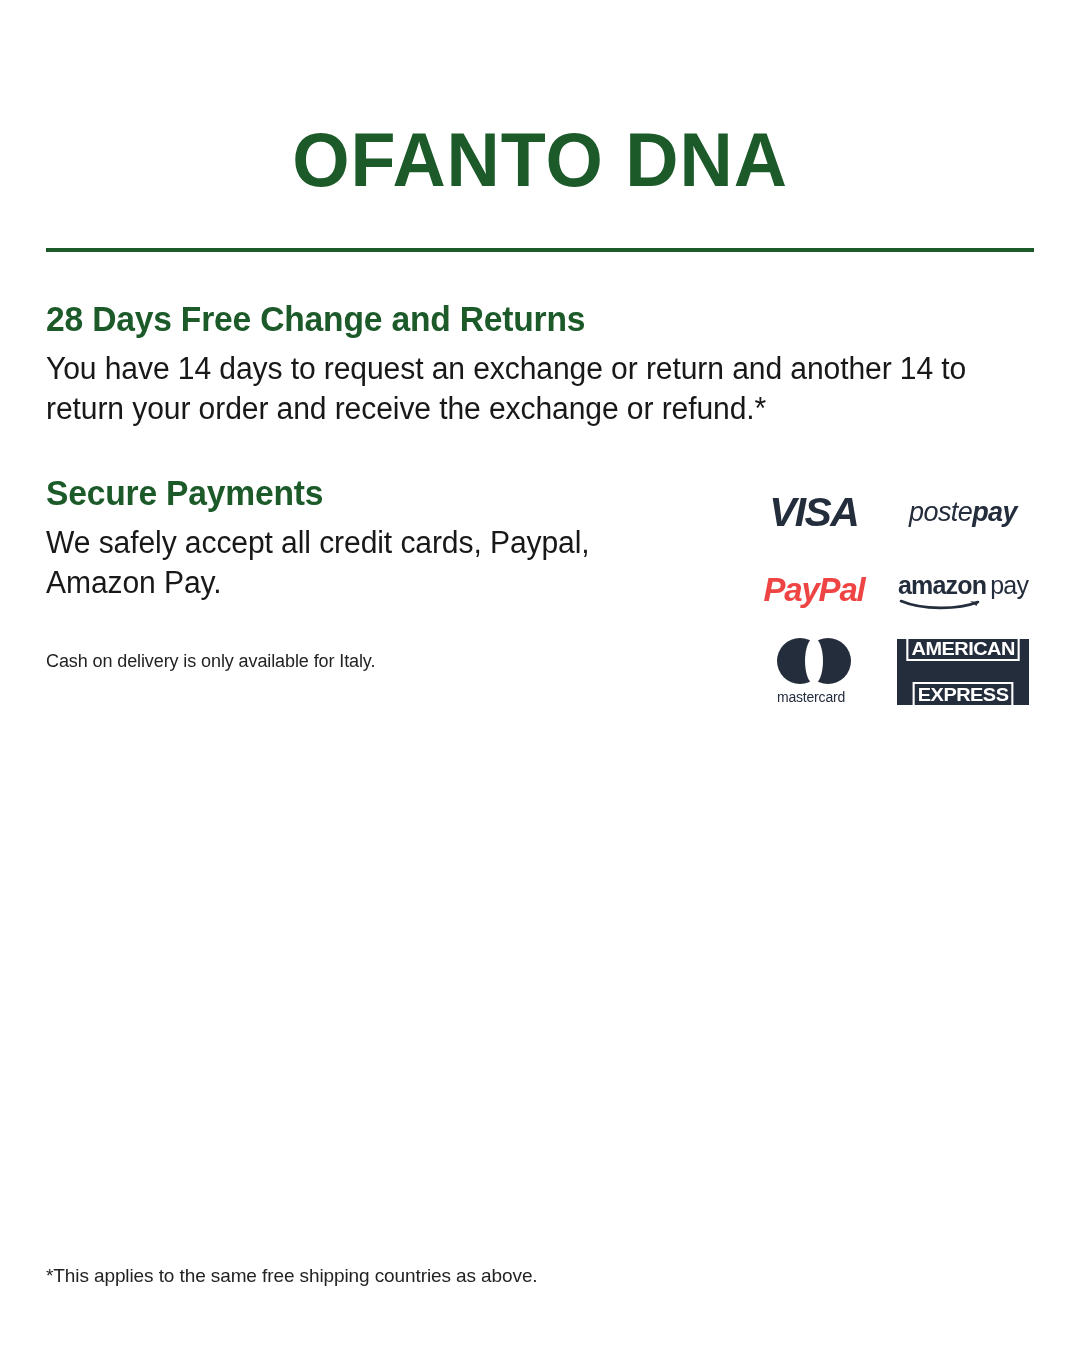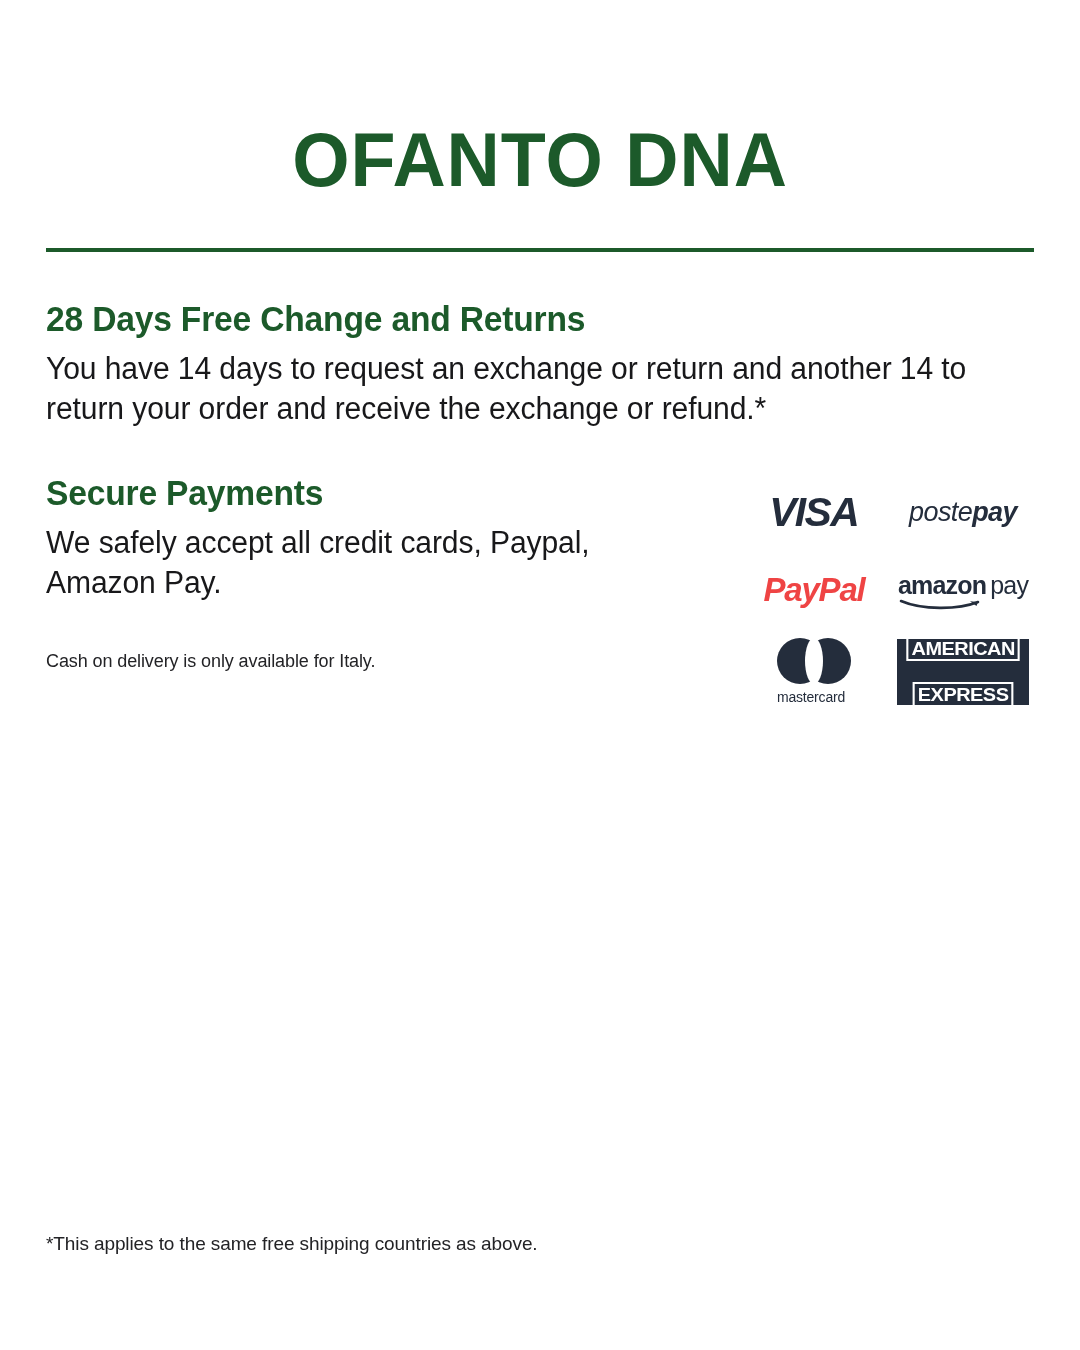--- a/index.html
+++ b/index.html
@@ -232,21 +232,21 @@
     border: 2px solid #ffffff;
     padding: 1px 3px;
     transform: scaleX(1.05);
     white-space: nowrap;
   }
 
   
   .footnote {
     position: absolute;
     left: 46px;
-    top: 1208px;
+    top: 1240px;
     font-size: 19px;
     color: #232326;
     letter-spacing: -0.1px;
     line-height: 1.3;
     margin: 0;
   }
 </style>
 </head>
 <body>
 

